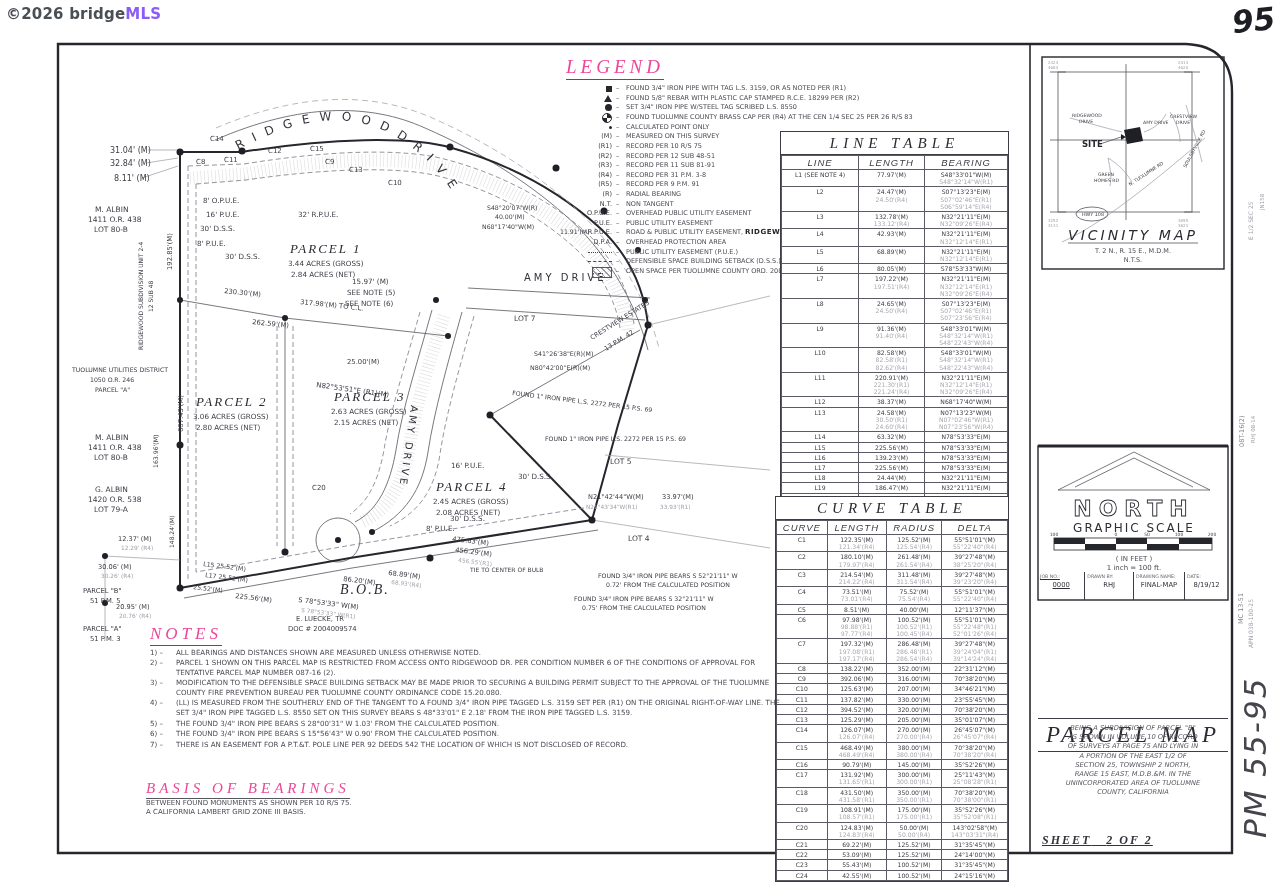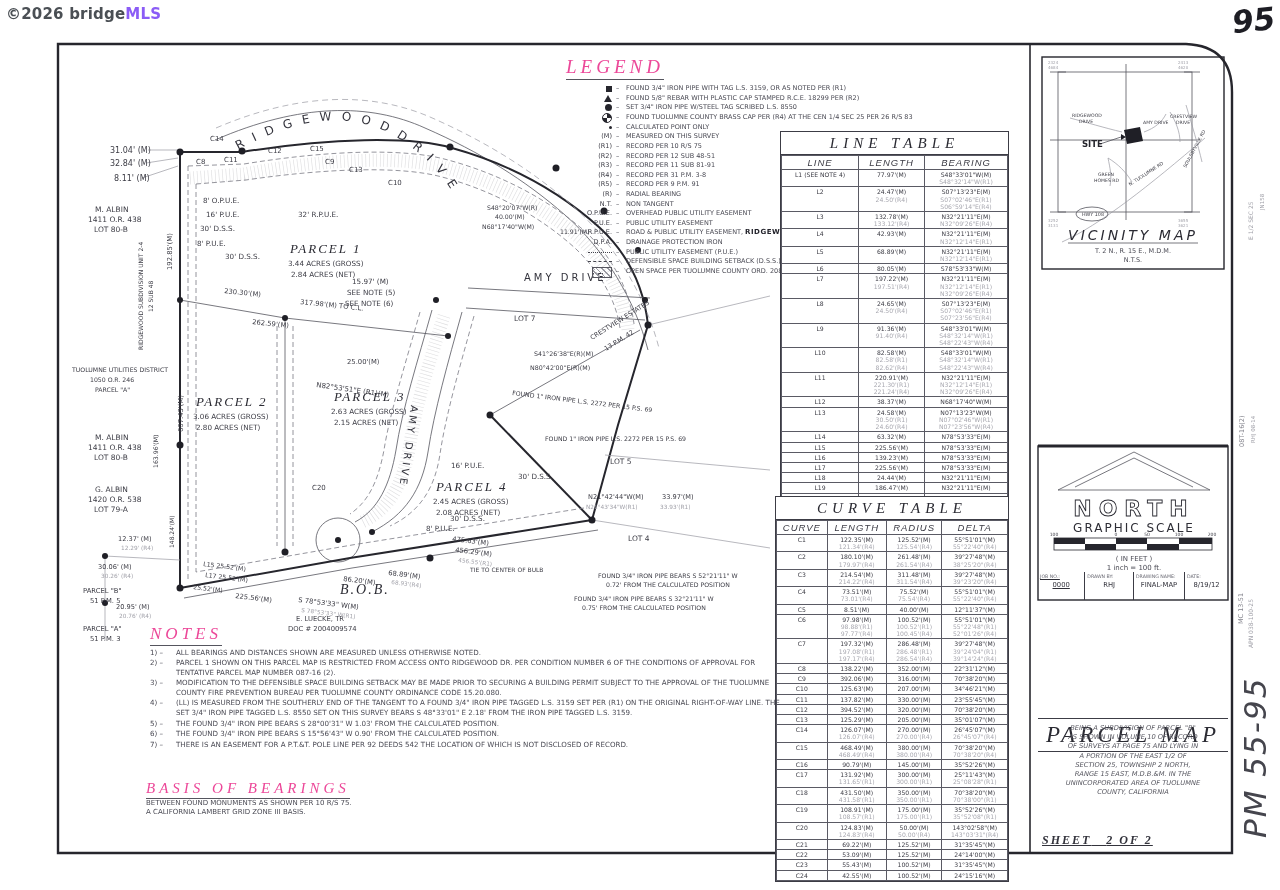--- a/index.html
+++ b/index.html
@@ -469,21 +469,21 @@
           <span class="lg-txt">PUBLIC UTILITY EASEMENT </span>
         </div>
         <div class="lg-row">
           <span class="lg-sym">R.P.U.E.</span>
           <span class="lg-dash">–</span>
           <span class="lg-txt">ROAD &amp; PUBLIC UTILITY EASEMENT, <b class="lg-extra">RIDGEWOOD DRIVE</b></span>
         </div>
         <div class="lg-row">
           <span class="lg-sym">D.P.A.</span>
           <span class="lg-dash">–</span>
-          <span class="lg-txt">DRAINAGE PROTECTION IRON </span>
+          <span class="lg-txt">OVERHEAD PROTECTION AREA </span>
         </div>
         <div class="lg-row">
           <span class="lg-sym">
             <span class="s-ldashdot"></span>
           </span>
           <span class="lg-dash">–</span>
           <span class="lg-txt">PUBLIC UTILITY EASEMENT (P.U.E.) </span>
         </div>
         <div class="lg-row">
           <span class="lg-sym">

